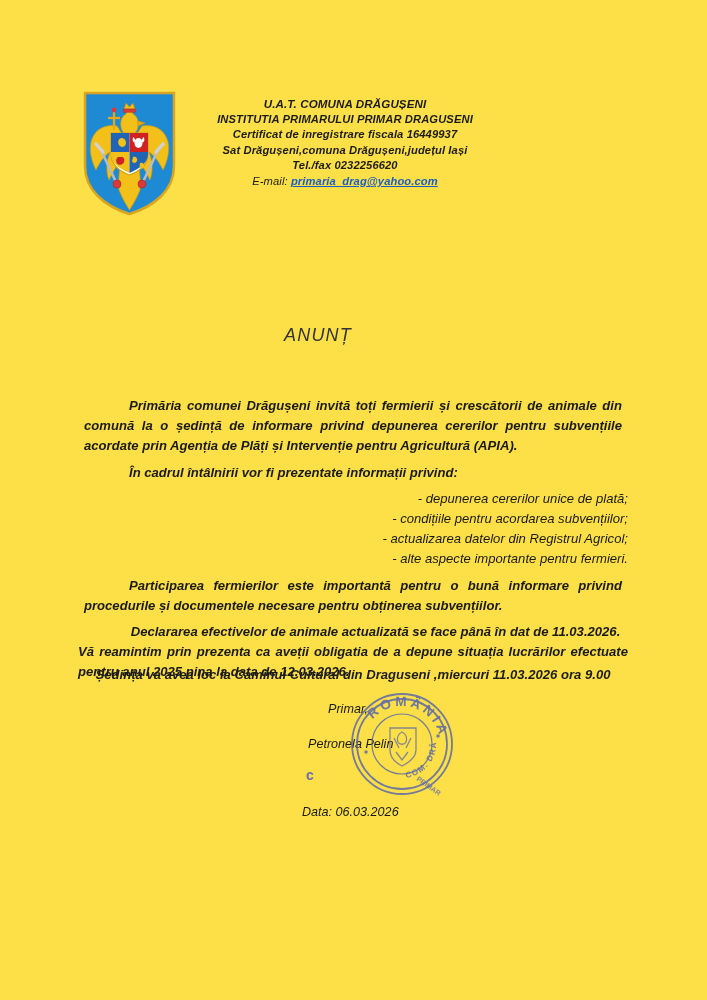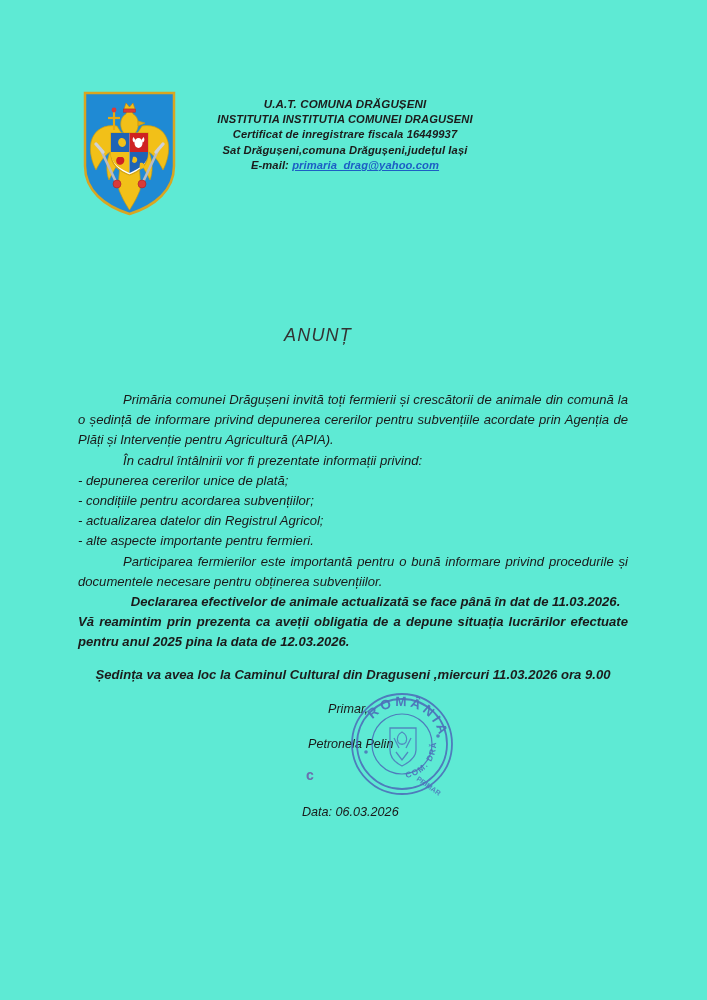--- a/index.html
+++ b/index.html
@@ -13,21 +13,21 @@
     position: relative;
     font-family: "Liberation Sans", sans-serif;
     color: #1c1c1c;
     overflow: hidden;
   }
   .page {
     position: absolute;
     left: 0; top: 0;
     width: 707px;
     height: 1000px;
-    background: #5eead4;
+    background: #fde047;
   }
 
   
   .letterhead {
     position: absolute;
     left: 0;
     top: 88px;
     width: 707px;
     height: 135px;
   }
@@ -49,21 +49,21 @@
     font-style: italic;
     font-weight: bold;
     font-size: 11.2px;
     line-height: 15.6px;
     letter-spacing: 0.1px;
     white-space: nowrap;
   }
   .header-line.l1 { font-size: 11.6px; }
   .email-label {
     font-style: italic;
-    font-weight: bold;
+    font-weight: normal;
     font-size: 11.2px;
   }
   .email-link {
     color: #1c5ec4;
     text-decoration: underline;
     font-style: italic;
     font-weight: bold;
     font-size: 11.2px;
   }
 
@@ -88,27 +88,28 @@
     width: 550px;
     font-style: italic;
     font-size: 13.1px;
     line-height: 20.2px;
     color: #1a1a1a;
   }
   .p-just {
     text-align: justify;
     text-justify: inter-word;
     text-indent: 45px;
-    margin: 0;
+    margin: 6px;
+    font-weight: bold;
   }
   .p-just.nojust { text-align: left; }
   .bullet-line {
     margin: 0;
     text-indent: 0;
-    text-align: left;
+    text-align: right;
   }
   .p-bold {
     font-weight: bold;
     margin: 0;
     text-indent: 45px;
     text-align: center;
   }
   .p-bold-just {
     font-weight: bold;
     margin: 0;
@@ -246,23 +247,24 @@
           <g fill="#f2c018">
             <path d="M51 67 C53.5 66 56 68 55 71 C54 73.5 51 73.5 50 71.5 Z"></path>
             <path d="M58 73 C60.5 72 63 74 62 77 C61 79 58.5 79 57.5 77 Z"></path>
           </g>
         </g>
       </svg>
     </div>
 
     <div class="header-text">
       <div class="header-line l1">U.A.T.  COMUNA DRĂGUȘENI</div>
-      <div class="header-line">INSTITUTIA INSTITUTIA COMUNEI DRAGUSENI</div>
+      <div class="header-line">INSTITUTIA PRIMARULUI PRIMAR DRAGUSENI</div>
       <div class="header-line">Certificat de inregistrare fiscala 16449937</div>
       <div class="header-line">Sat Drăgușeni,comuna Drăgușeni,județul Iași</div>
+      <div class="header-line">Tel./fax 0232256620</div>
       <div class="header-line">
         <span class="email-label">E-mail:</span>
         <a class="email-link" href="#">primaria_drag@yahoo.com</a>
       </div>
     </div>
   </div>
 
   <div class="doc-title">ANUNȚ</div>
 
   <div class="body-block">

